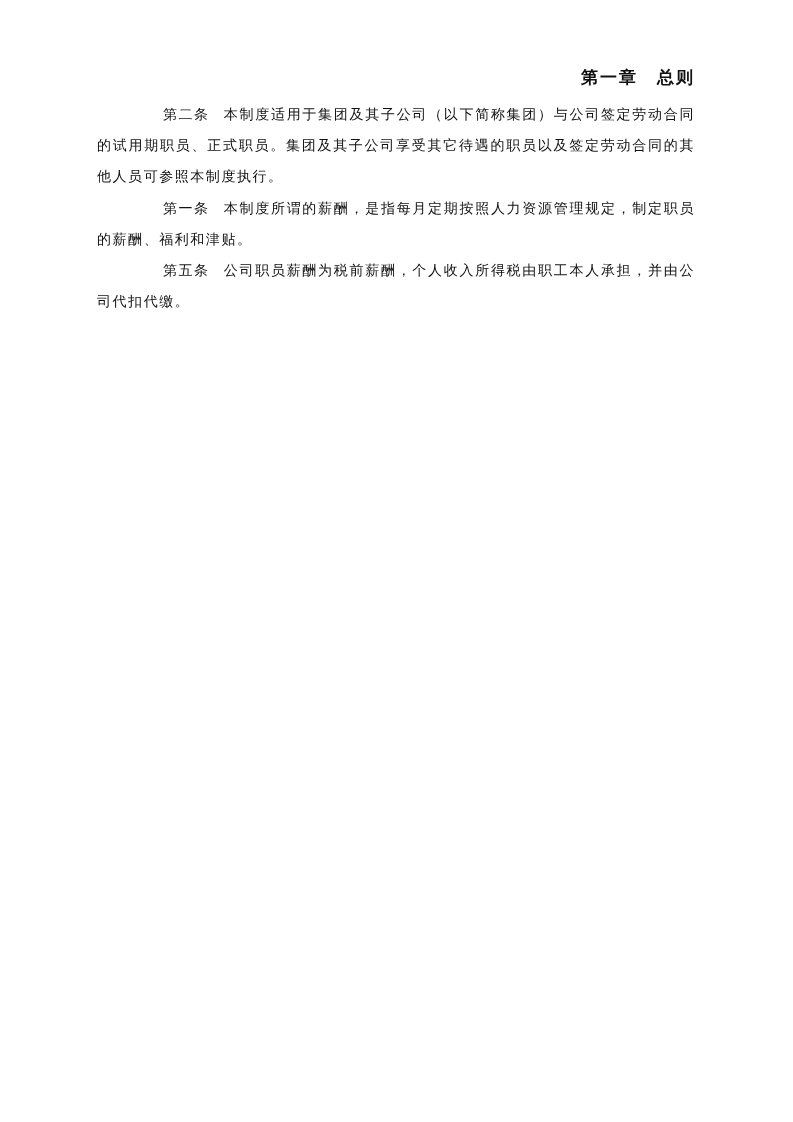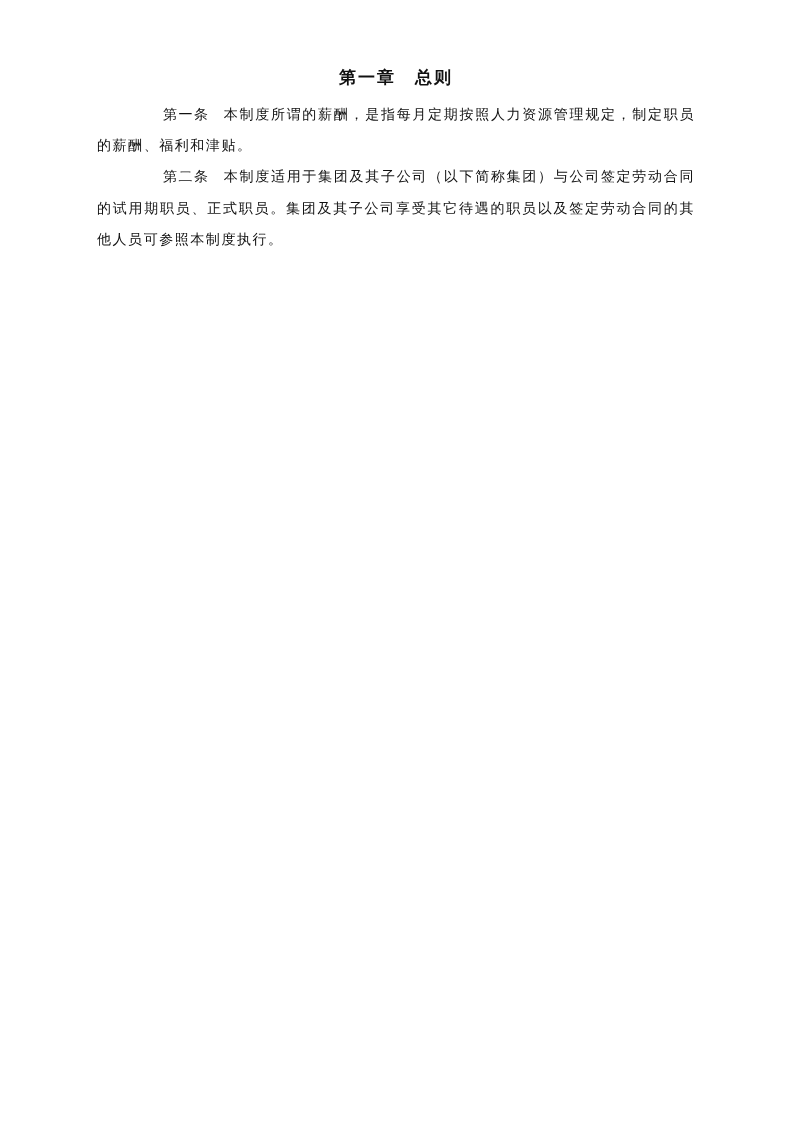--- a/index.html
+++ b/index.html
@@ -15,21 +15,21 @@
       font-family: "DejaVu Serif", "Liberation Serif", serif;
       color: #111111;
     }
     .page {
       position: absolute;
       left: 97px;
       top: 64px;
       width: 598px;
     }
     .chapter-title {
-      text-align: center;
+      text-align: right;
       font-weight: bold;
       font-size: 17px;
       line-height: 26px;
       letter-spacing: 2px;
       margin: 0 0 9px 0;
       font-family: "DejaVu Sans", "Liberation Sans", sans-serif;
     }
     .article {
       margin: 0;
       font-size: 14px;
@@ -45,24 +45,27 @@
       margin-right: 14px;
     }
   </style>
 </head>
 <body>
 
 <div class="page">
   <h1 class="chapter-title">第一章　总则</h1>
 
   <p class="article">
-    <span class="article-no">第一条</span><span>本制度所谓的薪酬，是指每月定期按照人力资源管理规定，制定职员的薪酬、福利和津贴。</span>
+    <span class="article-no">第二条</span><span>本制度适用于集团及其子公司（以下简称集团）与公司签定劳动合同的试用期职员、正式职员。集团及其子公司享受其它待遇的职员以及签定劳动合同的其他人员可参照本制度执行。</span>
   </p>
 
   <p class="article">
-    <span class="article-no">第二条</span><span>本制度适用于集团及其子公司（以下简称集团）与公司签定劳动合同的试用期职员、正式职员。集团及其子公司享受其它待遇的职员以及签定劳动合同的其他人员可参照本制度执行。</span>
+    <span class="article-no">第一条</span><span>本制度所谓的薪酬，是指每月定期按照人力资源管理规定，制定职员的薪酬、福利和津贴。</span>
   </p>
 
 
 
+  <p class="article">
+    <span class="article-no">第五条</span><span>公司职员薪酬为税前薪酬，个人收入所得税由职工本人承担，并由公司代扣代缴。</span>
+  </p>
 
 
 </div>
 
 </body></html>

